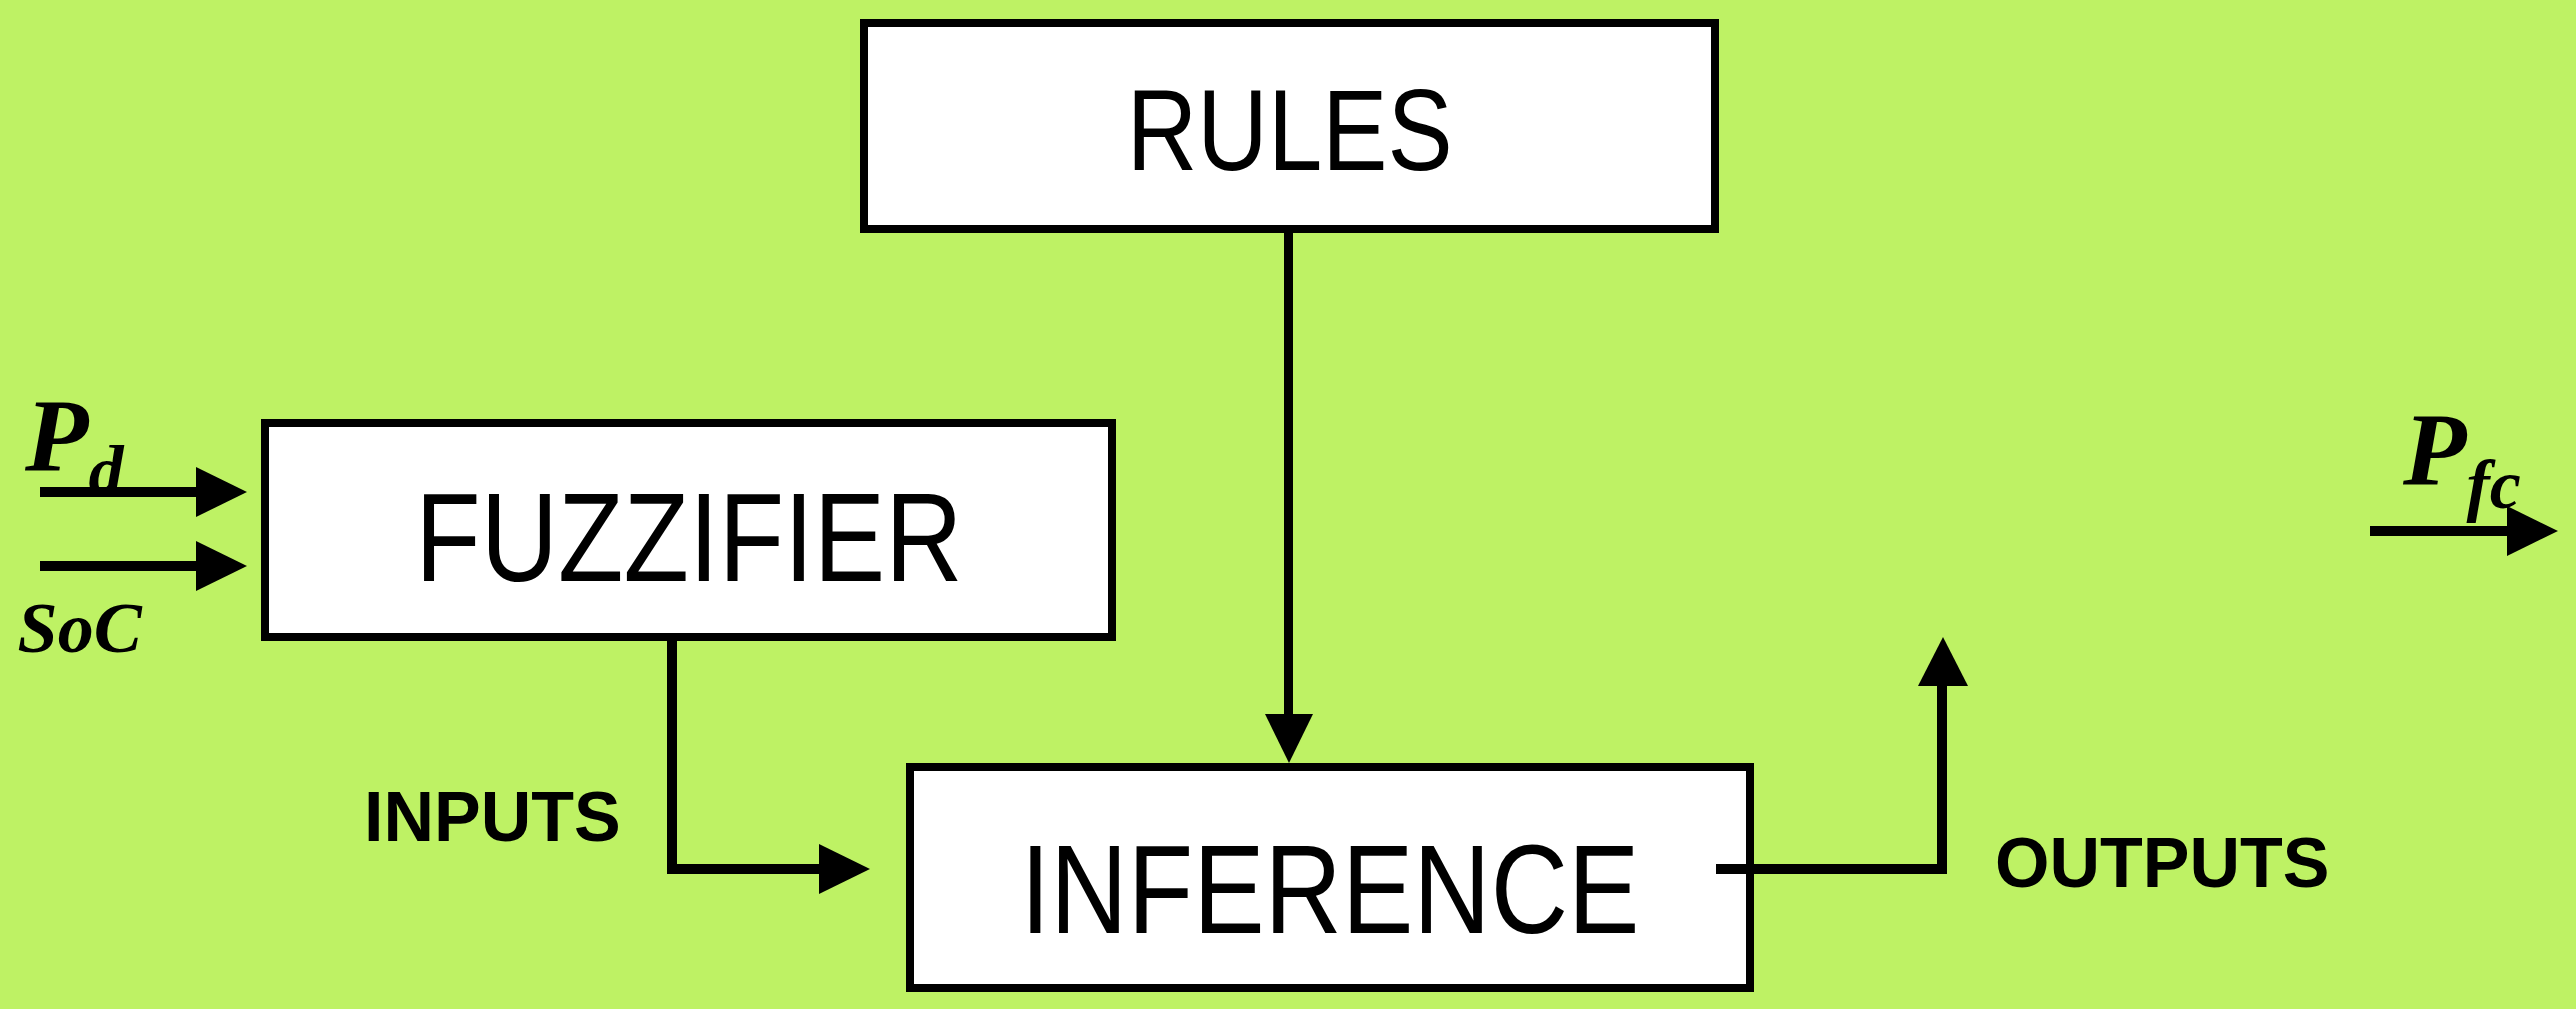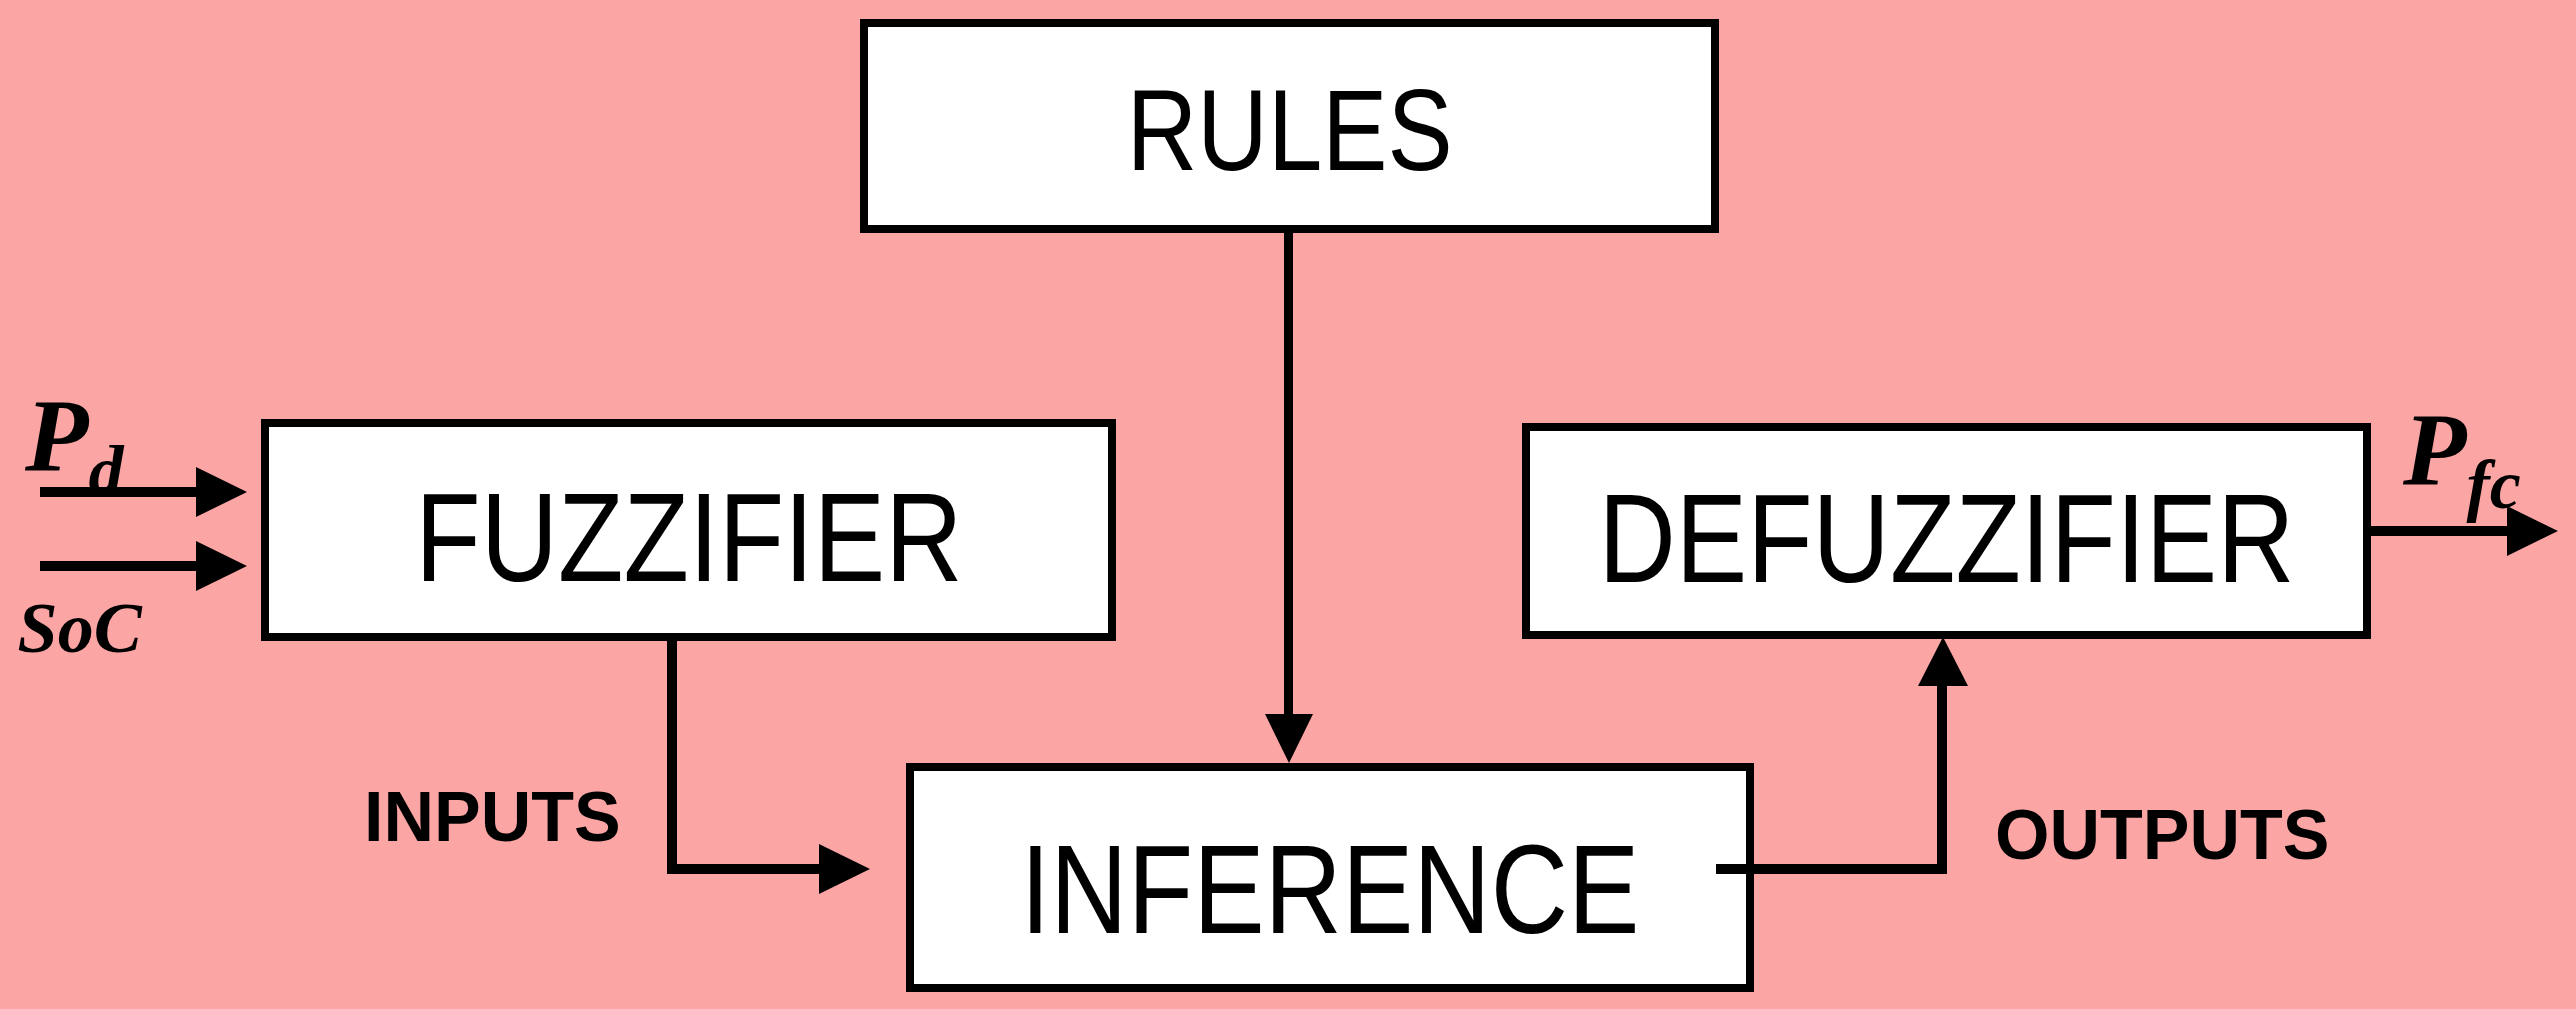--- a/index.html
+++ b/index.html
@@ -1,20 +1,20 @@
 <!DOCTYPE html>
 <html style="font-size:14px"><head>
 <meta charset="utf-8">
 <style>
   html, body { margin: 0; padding: 0; background: #ffffff; }
   .canvas {
     position: relative;
     width: 2576px;
     height: 1010px;
-    background: #fca5a5;
+    background: #bef264;
     font-family: "Liberation Sans", sans-serif;
     overflow: hidden;
   }
   .box {
     position: absolute;
     box-sizing: border-box;
     border: 8.8px solid #000000;
     background: #ffffff;
     display: flex;
     align-items: center;
@@ -77,23 +77,20 @@
 <div class="canvas">
 
   <div class="box" style="left:860px; top:19.4px; width:859px; height:214px;">
     <span class="box-label small">RULES</span>
   </div>
 
   <div class="box" style="left:261px; top:419px; width:855px; height:222px;align-items:center;">
     <span class="box-label">FUZZIFIER</span>
   </div>
 
-  <div class="box" style="left:1522px; top:423px; width:849px; height:216px;">
-    <span class="box-label">DEFUZZIFIER</span>
-  </div>
 
   <div class="box" style="left:870px; top:763px; width:848px; height:229px;margin-left:36px;">
     <span class="box-label low">INFERENCE</span>
   </div>
 
   <div class="v-line" style="left:1284px; top:229px; width:8.8px; height:485px;"></div>
   <div class="arrow-down" style="left:1265px; top:714px;"></div>
 
   <div class="h-line" style="left:40px; top:487px; width:159px; height:9.7px;"></div>
   <div class="arrow-right" style="left:196px; top:467px;"></div>
@@ -117,16 +114,16 @@
   </div>
 
   <div class="sig soc" style="left:17.6px; top:592px;">SoC</div>
 
   <div class="sig" style="left:2403px; top:398px;">
     <span class="base">P</span><span class="sub">fc</span>
   </div>
 
   <div class="flow-label" style="left:364px; top:782px;">INPUTS</div>
 
-  <div class="flow-label" style="left:1995px; top:800px;">OUTPUTS</div>
+  <div class="flow-label" style="left:1995px; top:828px;">OUTPUTS</div>
 
 </div>
 
 
 </body></html>

